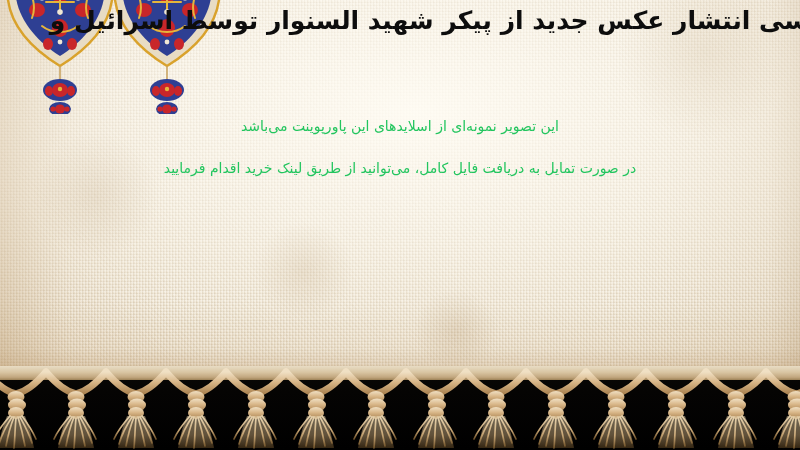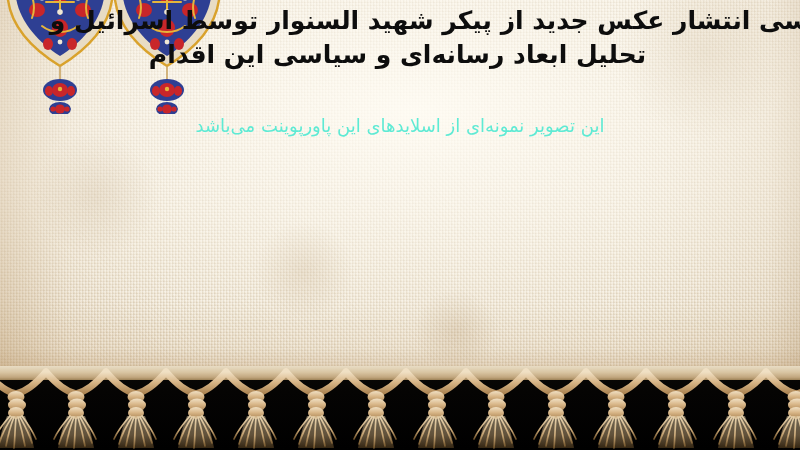--- a/index.html
+++ b/index.html
@@ -87,24 +87,24 @@
   .body-block {
     position: absolute;
     right: 6px;
     top: 106px;
     width: 788px;
     text-align: center;
     direction: rtl;
   }
   .body-line {
     font-family: "DejaVu Sans", sans-serif;
-    font-size: 18px;
+    font-size: 14px;
     line-height: 40px;
     font-weight: 400;
-    color: #5eead4;
+    color: #22c55e;
     white-space: nowrap;
     letter-spacing: -0.2px;
   }
   .body-line.first { margin-bottom: 2px; }
 
   
   .band {
     position: absolute;
     left: 0;
     top: 366px;
@@ -238,25 +238,25 @@
         <ellipse cx="0" cy="0" rx="11" ry="7" fill="#2e3f93"></ellipse>
         <ellipse cx="0" cy="0" rx="5" ry="4.5" fill="#c8262a"></ellipse>
         <circle cx="-7" cy="0" r="2.6" fill="#c8262a"></circle>
         <circle cx="7" cy="0" r="2.6" fill="#c8262a"></circle>
       </g>
     </g>
   </svg>
 
   <div class="title-block">
     <div class="title-line l1">رسی انتشار عکس جدید از پیکر شهید السنوار توسط اسرائیل و</div>
-    <div class="title-line l2">تحلیل ابعاد رسانه‌ای و سیاسی این اقدام</div>
   </div>
 
   <div class="body-block">
     <div class="body-line first">این تصویر نمونه‌ای از اسلایدهای این پاورپوینت می‌باشد</div>
+    <div class="body-line">در صورت تمایل به دریافت فایل کامل، می‌توانید از طریق لینک خرید اقدام فرمایید</div>
   </div>
 
   <div class="band">
     <div class="band-top-edge"></div>
     <svg class="fringe" width="800" height="84" viewBox="0 0 800 84">
       <defs>
         <linearGradient id="ropeG" x1="0" y1="0" x2="0" y2="1">
           <stop offset="0%" stop-color="#f0e0c4"></stop>
           <stop offset="45%" stop-color="#d9b789"></stop>
           <stop offset="100%" stop-color="#a9814f"></stop>

